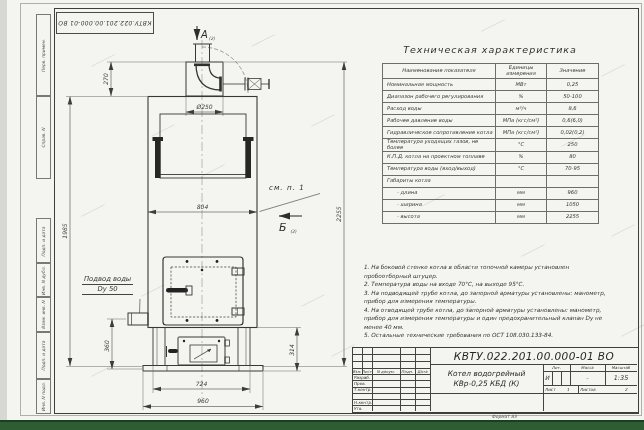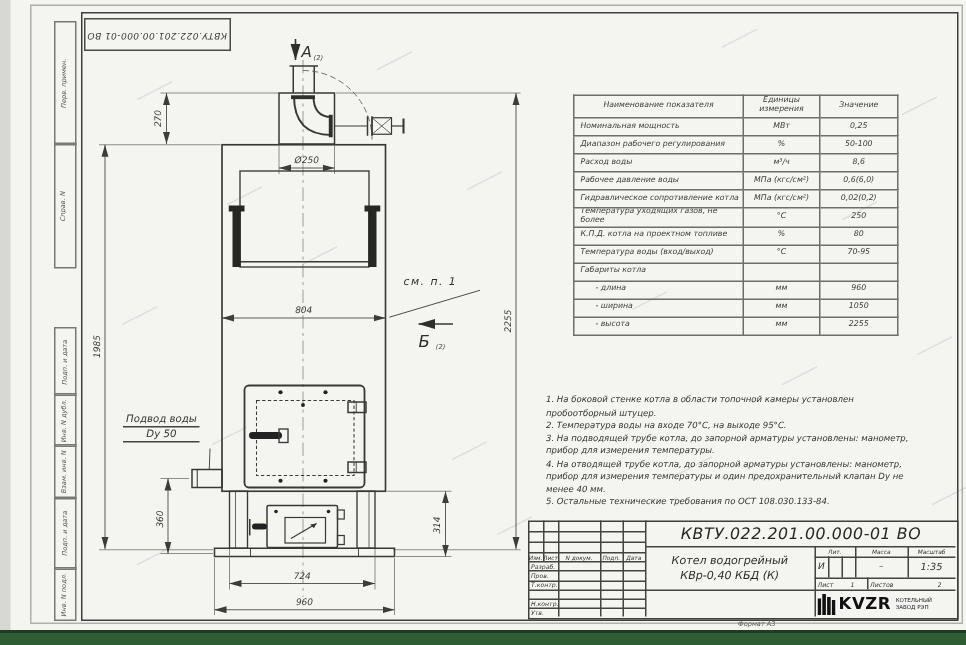--- a/index.html
+++ b/index.html
@@ -280,20 +280,21 @@
       <line class="dim" x1="143" y1="406.5" x2="263" y2="406.5" marker-start="url(#da)" marker-end="url(#da)"></line>
       <text class="dtx" x="203" y="403">960</text>
     </g>
   </svg>
 
   <div id="water-label">
     <div>Подвод воды</div>
     <div>Dy 50</div>
   </div>
 
+  <div id="spec-title">Техническая характеристика</div>
   <table id="spec">
     <colgroup>
         <col style="width:113px">
         <col style="width:51px">
         <col style="width:52px">
       </colgroup>
     <thead>
         <tr>
       <th>Наименование показателя</th>
       <th>Единицы измерения</th>
@@ -416,45 +417,32 @@
       <div class="tbx gridlbl" style="left: 352px; top: 374.5px; width: 20px;">Разраб.</div>
       <div class="tbx gridlbl" style="left: 352px; top: 380.8px; width: 20px;">Пров.</div>
       <div class="tbx gridlbl" style="left: 352px; top: 387.3px; width: 20px;">Т.контр.</div>
       <div class="tbx gridlbl" style="left: 352px; top: 393.5px; width: 20px;"></div>
       <div class="tbx gridlbl" style="left: 352px; top: 399.8px; width: 20px;">Н.контр.</div>
       <div class="tbx gridlbl" style="left: 352px; top: 405.8px; width: 20px;">Утв.</div>
     </div>
 
   <div class="tbx" id="prod-name">
     <div>Котел водогрейный</div>
-    <div>КВр-0,40 КБД (К)</div>
+    <div>КВр-0,25 КБД (К)</div>
   </div>
 
   <div class="tbx gridhdr" style="left:543px;top:365px;width:27px;">Лит.</div>
   <div class="tbx gridhdr" style="left:570px;top:365px;width:35px;">Масса</div>
   <div class="tbx gridhdr" style="left:605px;top:365px;width:32px;">Масштаб</div>
   <div class="tbx" style="left:543px;top:374px;width:9px;font-size:6px;text-align:center;">И</div>
   <div class="tbx" style="left:570px;top:374px;width:35px;font-size:6px;text-align:center;">–</div>
   <div class="tbx" style="left:605px;top:374px;width:32px;font-size:6.5px;text-align:center;">1:35</div>
 
   <div class="tbx" style="left:545px;top:386.5px;width:22px;font-size:4.2px;">Лист</div>
   <div class="tbx" style="left:567px;top:386.5px;width:10px;font-size:4.2px;">1</div>
   <div class="tbx" style="left:580px;top:386.5px;width:26px;font-size:4.2px;">Листов</div>
   <div class="tbx" style="left:625px;top:386.5px;width:10px;font-size:4.2px;">2</div>
 
-  <div id="logo-row">
-    <svg width="12" height="14" viewBox="0 0 12 14">
-      <rect x="0" y="3" width="2.4" height="11" fill="#111"></rect>
-      <rect x="3.2" y="0" width="2.4" height="14" fill="#111"></rect>
-      <rect x="6.4" y="2" width="2.4" height="12" fill="#111"></rect>
-      <rect x="9.6" y="4" width="2.4" height="10" fill="#111"></rect>
-    </svg>
-    <span id="logo-kvzr">KVZR</span>
-    <span id="logo-company">
-      <div>КОТЕЛЬНЫЙ</div>
-      <div>ЗАВОД РЭП</div>
-    </span>
-  </div>
 
   <div id="format-label">Формат А3</div>
 
   <div id="green-strip"></div>
 </div>
 
 </body></html>

